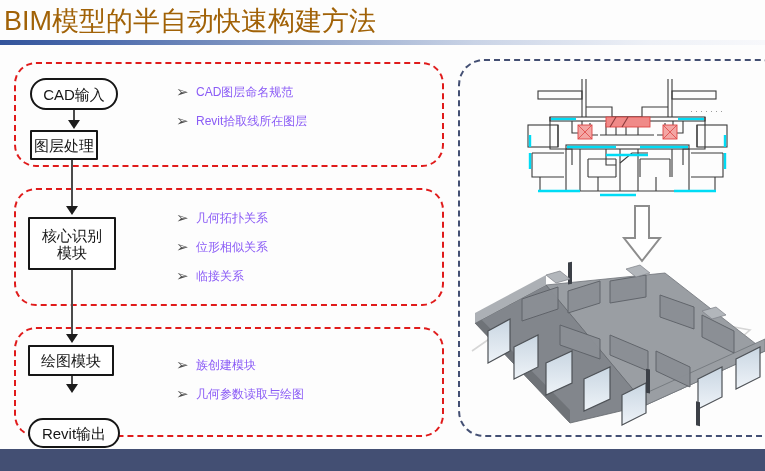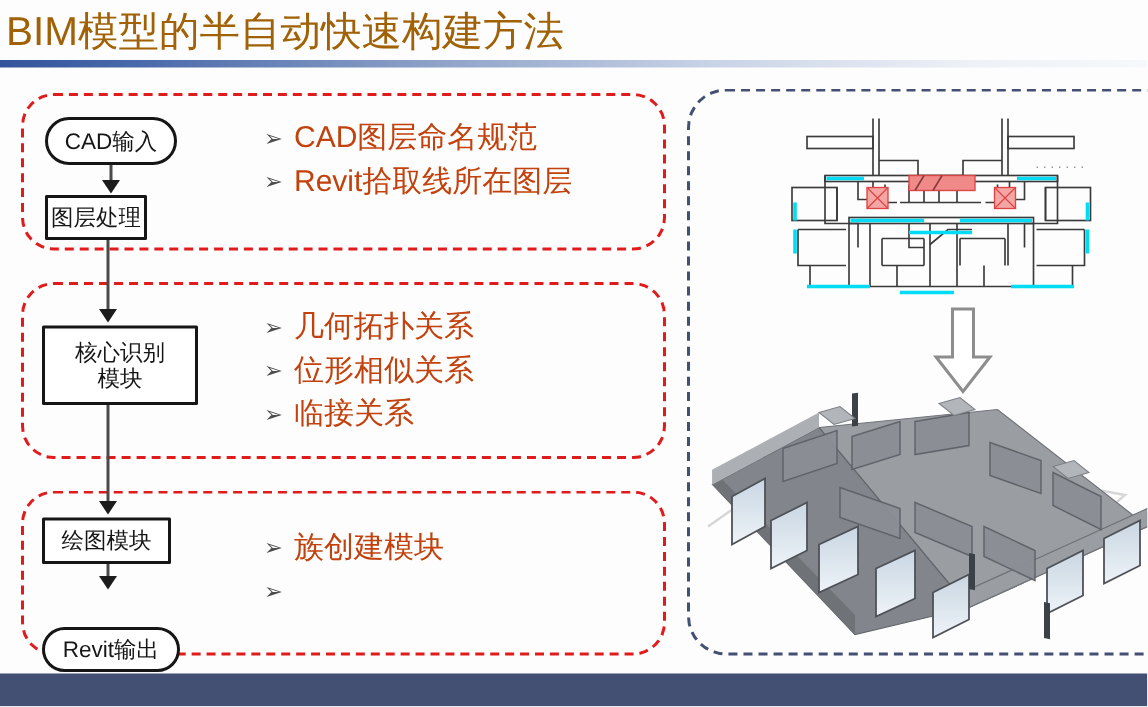--- a/index.html
+++ b/index.html
@@ -48,41 +48,41 @@
     display:flex;align-items:center;justify-content:center;
     text-align:center;
     font-size:15px;line-height:17px;
     z-index:4;
   }
   .node.stadium{border-radius:16px;}
   .node.rect{border-radius:1px;}
 
   #node-cad{left:30px;top:78px;width:88px;height:32px;}
   #node-layer{left:30px;top:130px;width:68px;height:30px;}
-  #node-core{left:28px;top:217px;width:104px;height:53px;font-size:15px;}
+  #node-core{left:28px;top:217px;width:88px;height:53px;font-size:15px;}
   #node-core .two-line{display:block;}
   #node-draw{left:28px;top:345px;width:86px;height:31px;align-items:center;}
   #node-revit{left:28px;top:418px;width:92px;height:30px;}
 
   
   .conn{position:absolute;width:2px;background:#4a4a4a;z-index:2;}
   .arrowhead{
     position:absolute;width:0;height:0;
     border-left:6px solid transparent;border-right:6px solid transparent;
     border-top:9px solid #1c1c1c;z-index:3;
   }
 
   
   .bullets{position:absolute;z-index:5;}
   .bullet-row{display:flex;align-items:flex-start;margin-bottom:9px;}
   .bullet-mark{
     width:20px;flex:0 0 20px;color:#4d4d4d;font-size:15px;line-height:20px;
     font-family:"DejaVu Sans",sans-serif;
   }
-  .bullet-text{color:#c2410c;font-size:20px;line-height:20px;white-space:nowrap;}
+  .bullet-text{color:#8b5cf6;font-size:12px;line-height:20px;white-space:nowrap;}
   #bullets-1{left:176px;top:82px;}
   #bullets-2{left:176px;top:208px;}
   #bullets-3{left:176px;top:355px;}
 
   
   #panel-right{
     position:absolute;left:458px;top:59px;width:330px;height:378px;
     border:2.5px dashed #434f73;border-radius:26px;box-sizing:border-box;
     overflow:hidden;
   }
@@ -174,20 +174,21 @@
   <div class="node stadium" id="node-revit">
     <span>Revit输出</span>
   </div>
   <div class="bullets" id="bullets-3">
     <div class="bullet-row">
       <span class="bullet-mark">➢</span>
       <span class="bullet-text">族创建模块</span>
     </div>
     <div class="bullet-row">
       <span class="bullet-mark">➢</span>
+      <span class="bullet-text">几何参数读取与绘图</span>
     </div>
   </div>
 
   <div id="panel-right"></div>
 
   <div id="panel-right-clip">
 
     <div id="floorplan">
       <svg width="215" height="130" viewBox="0 0 215 130" xmlns="http://www.w3.org/2000/svg">
         <g stroke="#3a3a3a" stroke-width="1.1" fill="none">

